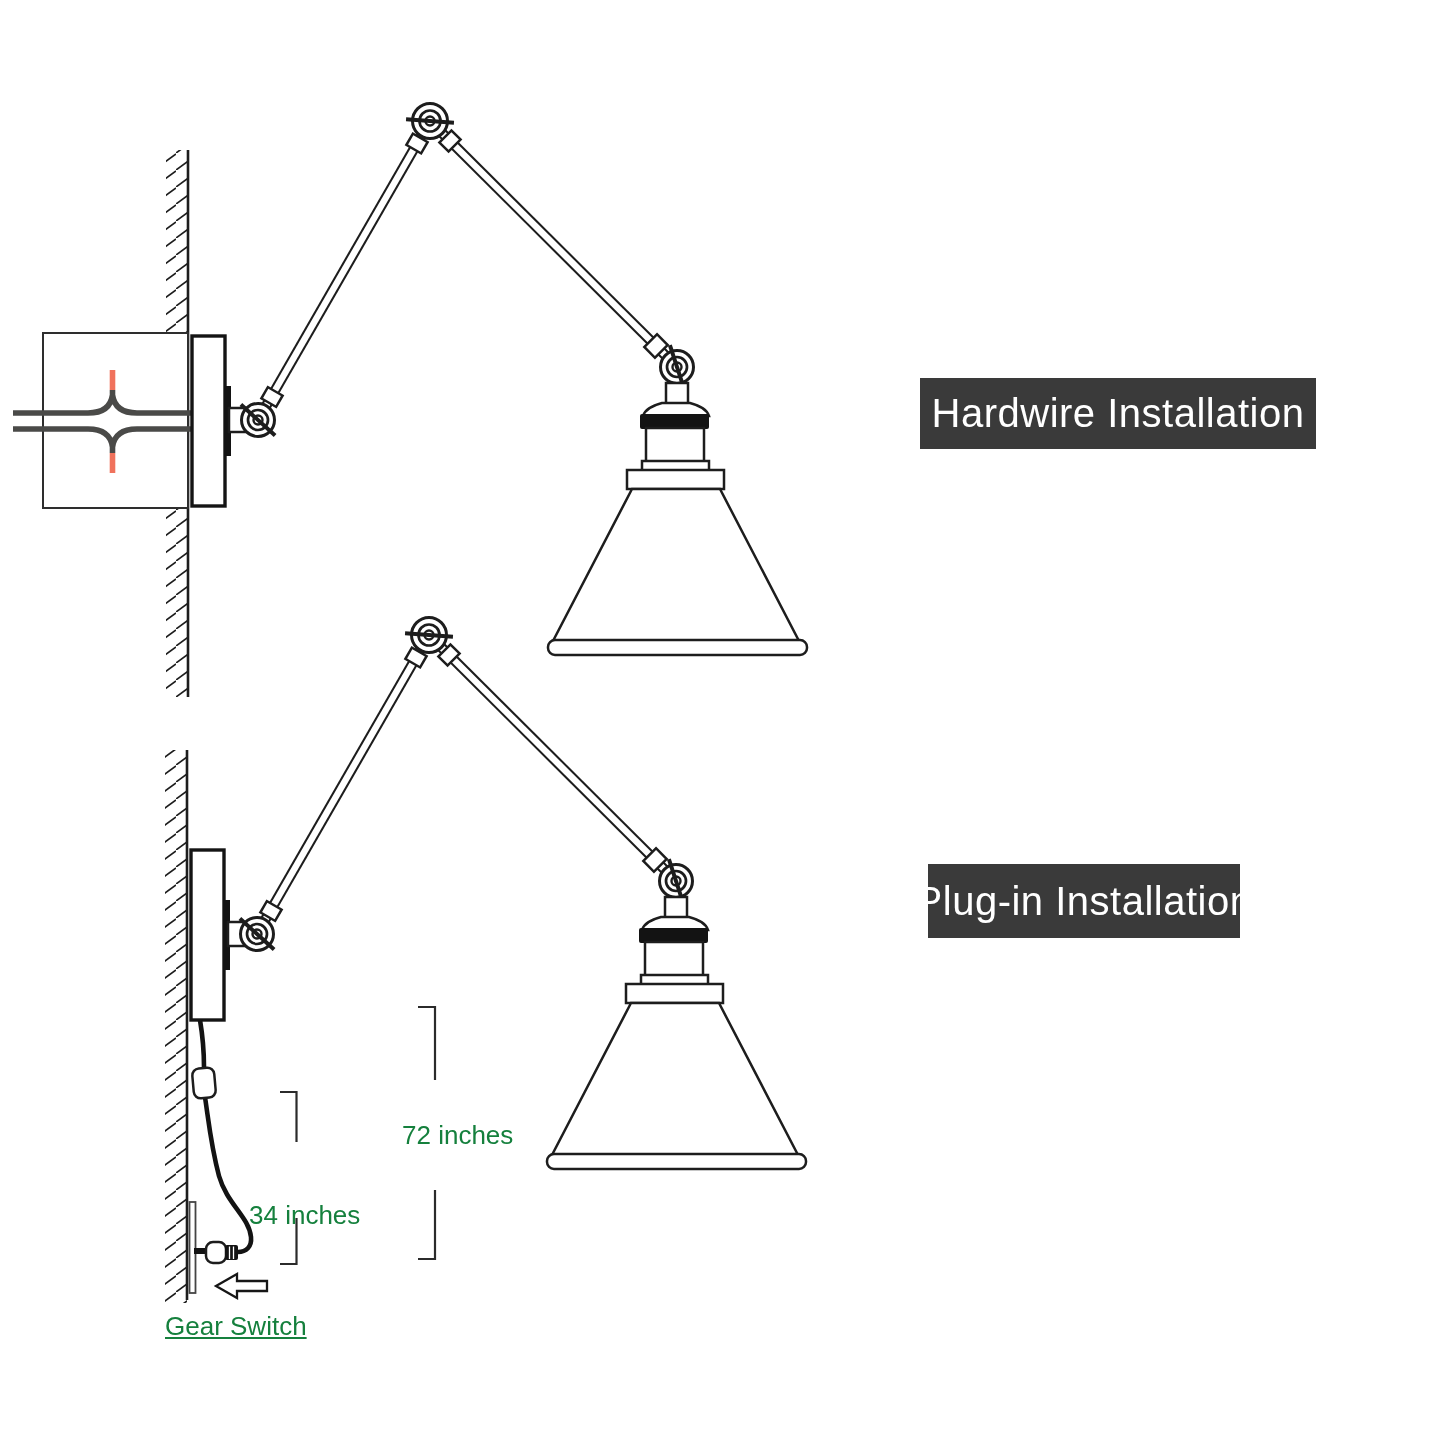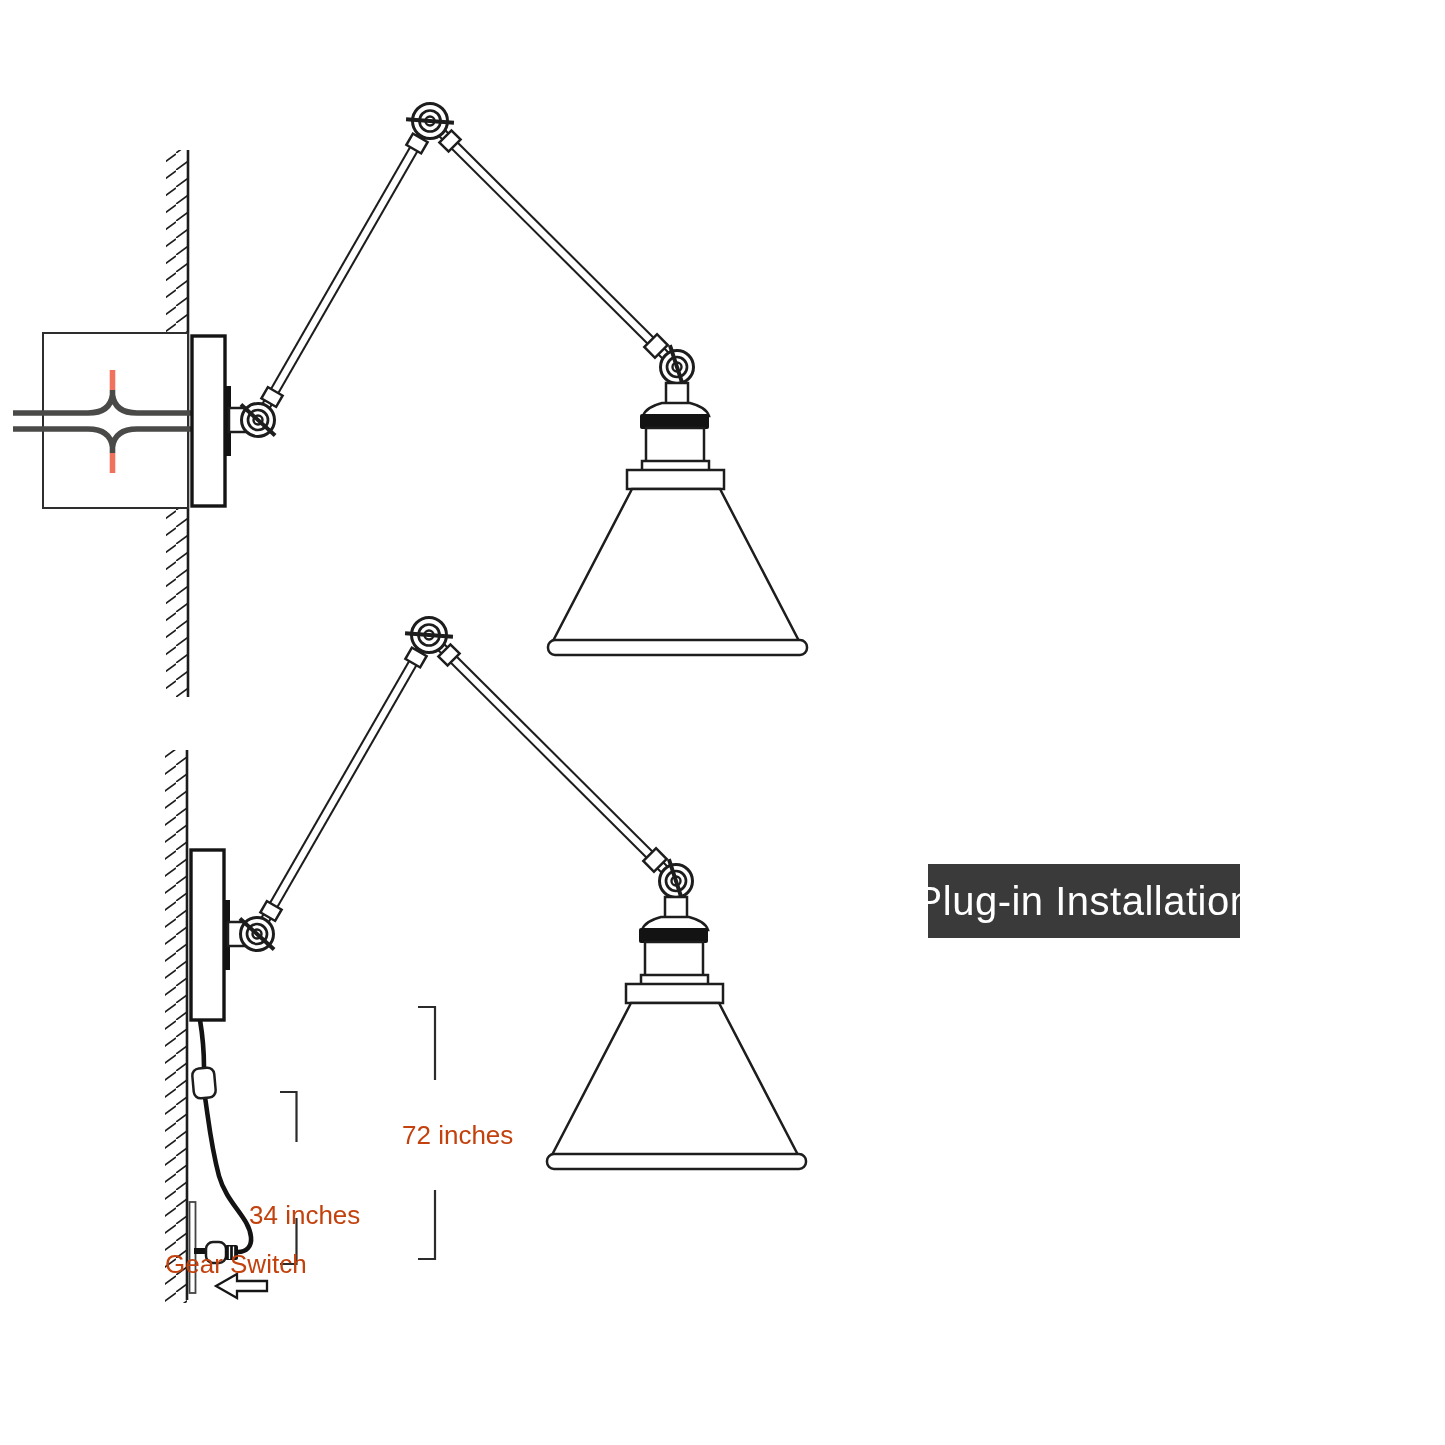--- a/index.html
+++ b/index.html
@@ -25,24 +25,24 @@
   .bracket{fill:none;stroke:#2b2b2b;stroke-width:2.2;}
   .outline{fill:#ffffff;stroke:#161616;stroke-width:2.3;}
   .rib    {stroke:#ffffff;stroke-width:1.3;}
 
   
   .badge{position:absolute;background:#3a3a3a;color:#ffffff;
          display:flex;align-items:center;justify-content:center;
          font-size:40px;letter-spacing:0.5px;white-space:nowrap;}
   .badge-hardwire{left:920px;top:378px;width:396px;height:71px;}
   .badge-plugin {left:928px;top:864px;width:312px;height:74px;}
-  .dim-label{position:absolute;font-size:26px;color:#c2410c;line-height:1;white-space:nowrap;}
+  .dim-label{position:absolute;font-size:26px;color:#15803d;line-height:1;white-space:nowrap;}
   .label-72{left:402px;top:1122px;}
   .label-34{left:249px;top:1202px;}
-  .label-gear{left:165px;top:1251px;}
+  .label-gear{left:165px;top:1313px;text-decoration:underline;}
 </style>
 </head>
 <body>
 
 <div class="canvas">
 
   <svg class="art" width="1445" height="1445" viewBox="0 0 1445 1445" xmlns="http://www.w3.org/2000/svg" xmlns:xlink="http://www.w3.org/1999/xlink">
 
     <defs>
       <pattern id="hatch" width="22" height="17" patternUnits="userSpaceOnUse">
@@ -148,20 +148,21 @@
       <path class="bracket" d="M280,1092 H296.5 V1142"></path>
       <path class="bracket" d="M296.5,1218 V1264 H280"></path>
     </g>
 
     <g>
       <path class="bracket" d="M418,1007 H435 V1080"></path>
       <path class="bracket" d="M435,1190 V1259 H418"></path>
     </g>
   </svg>
 
+  <div class="badge badge-hardwire">Hardwire Installation</div>
 
   <div class="badge badge-plugin">Plug-in Installation</div>
 
   <div class="dim-label label-72">72 inches</div>
 
   <div class="dim-label label-34">34 inches</div>
 
   <div class="dim-label label-gear">Gear Switch</div>
 </div>
 

